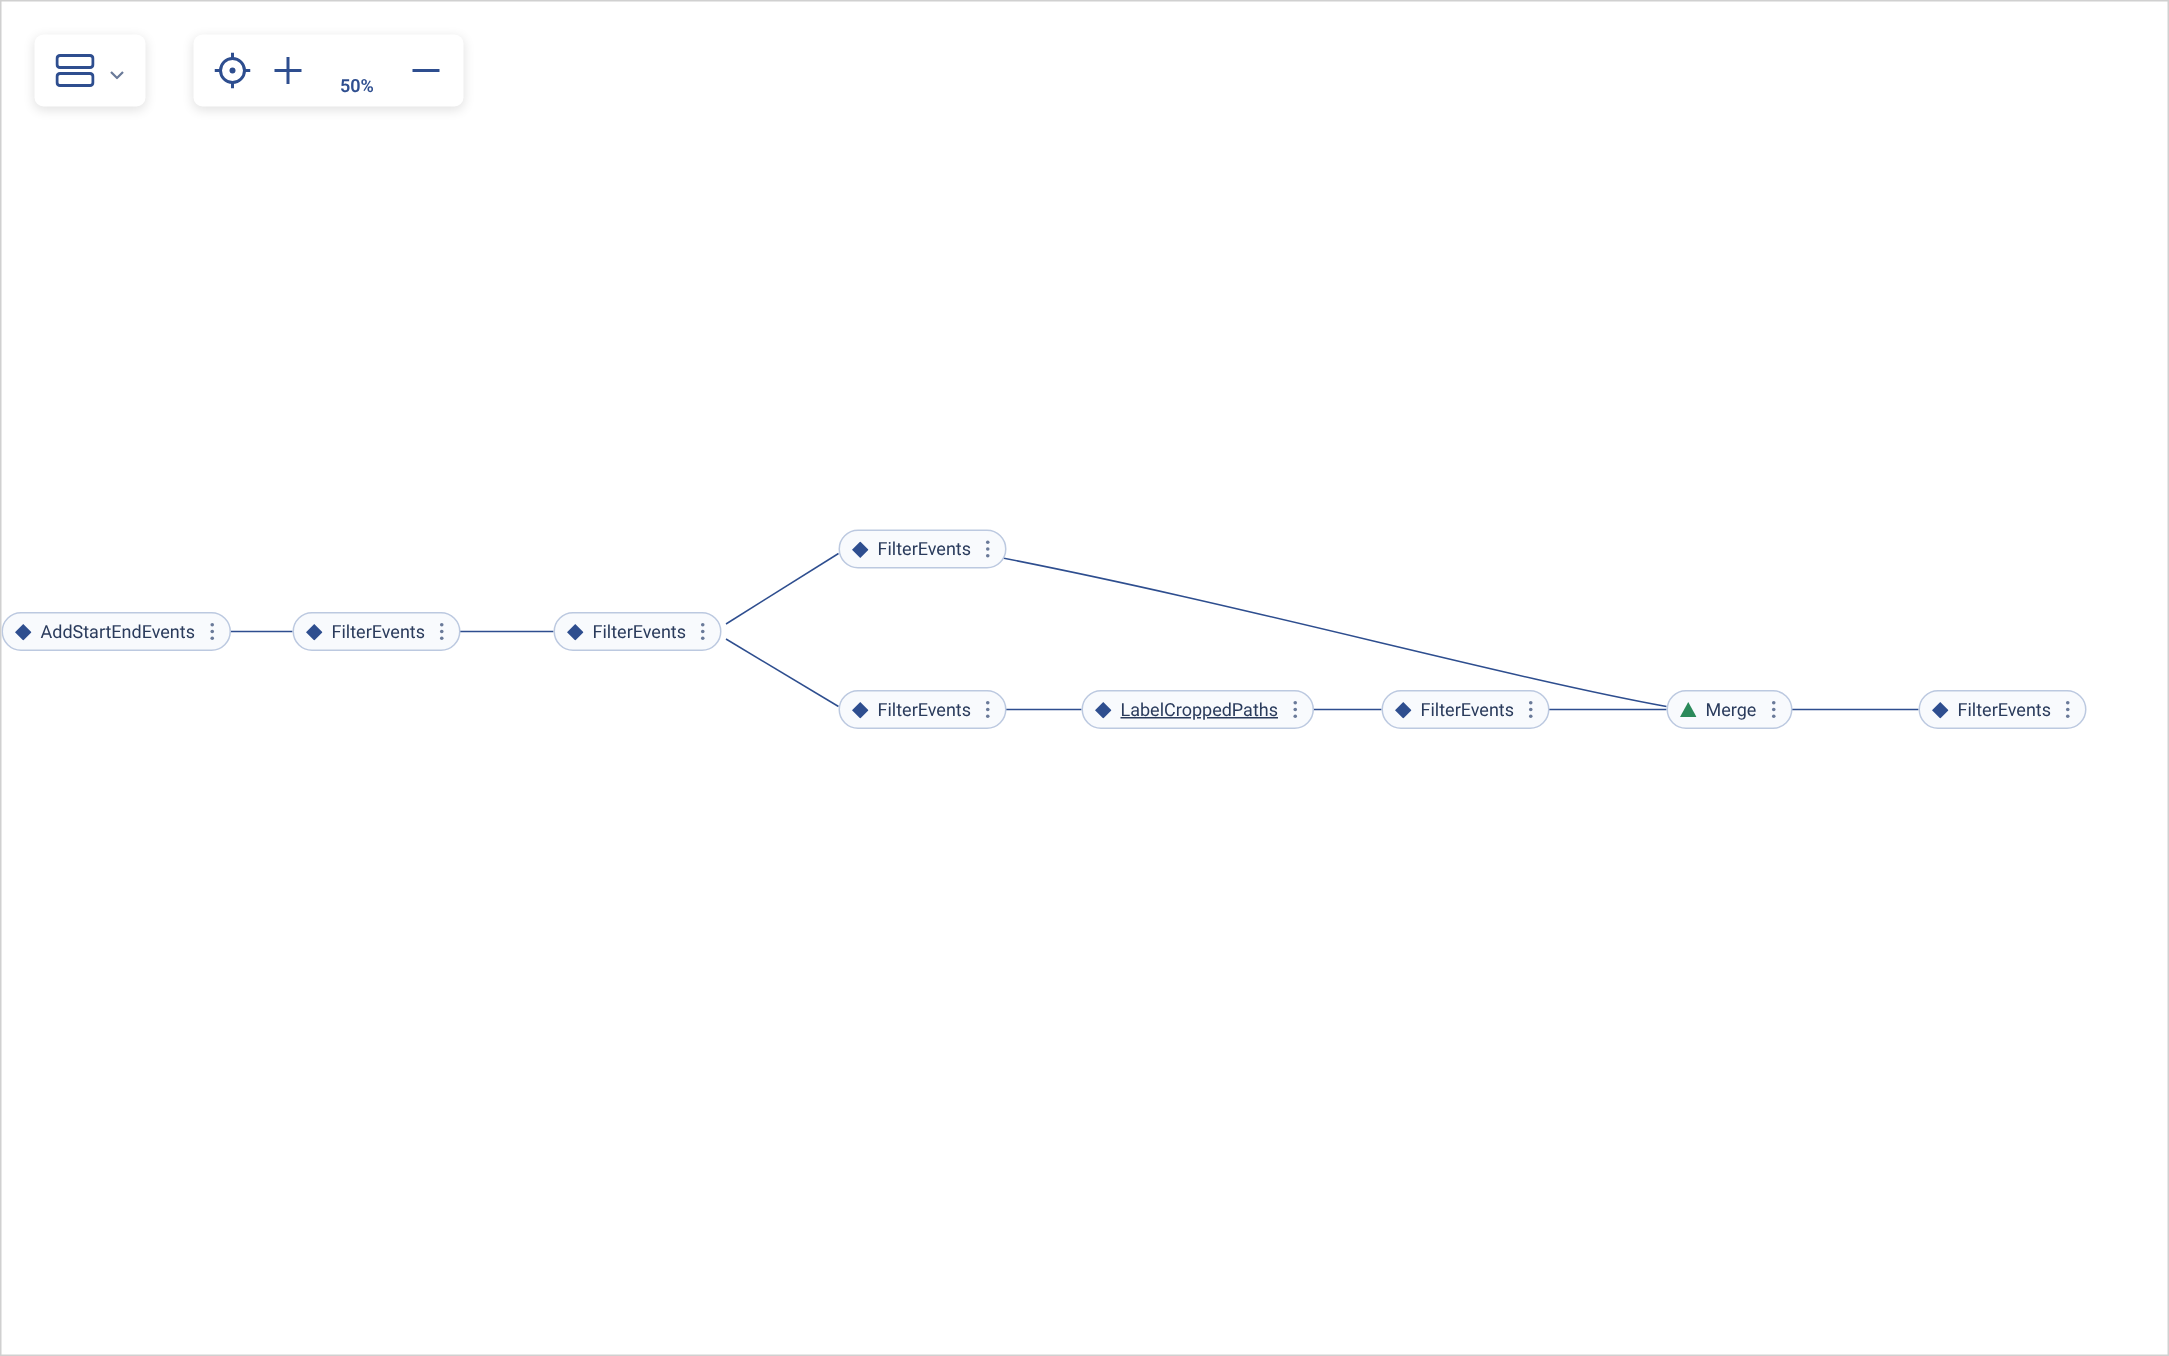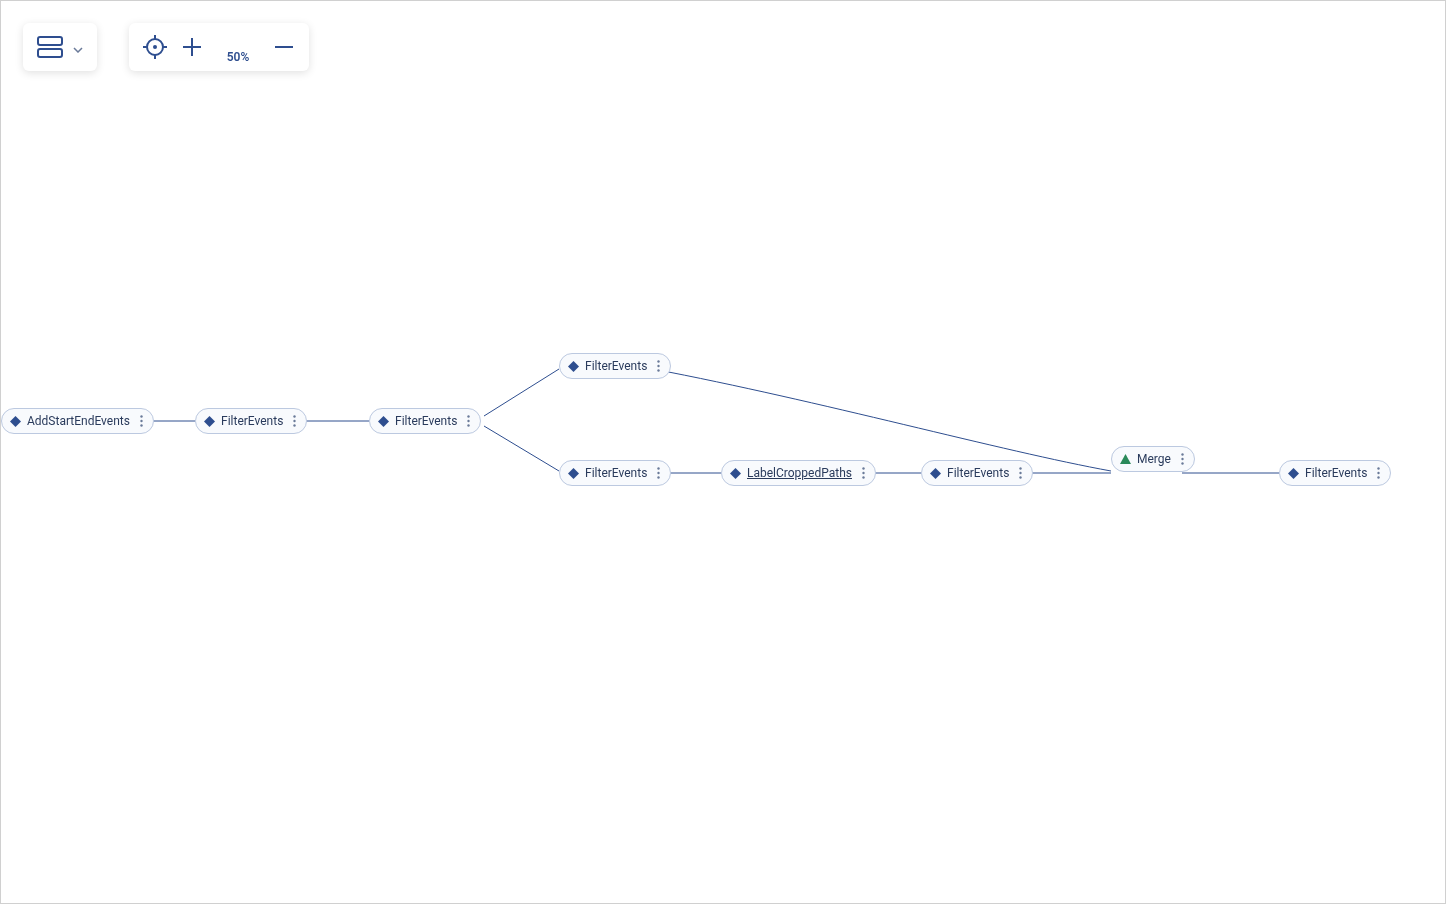--- a/index.html
+++ b/index.html
@@ -279,21 +279,21 @@
         </span>
         <span class="node-label">FilterEvents</span>
         <span class="node-menu">
           <svg width="3" height="12" viewBox="0 0 3 12">
             <circle cx="1.5" cy="1.5" r="1.2" fill="#6a7a99"></circle>
             <circle cx="1.5" cy="6" r="1.2" fill="#6a7a99"></circle>
             <circle cx="1.5" cy="10.5" r="1.2" fill="#6a7a99"></circle>
           </svg>
         </span>
       </div>
-      <div class="node" style="left: 1110px; top: 445px;">
+      <div class="node" style="left: 1110px; top: 459px;">
         <span class="node-icon">
           <svg width="11" height="10" viewBox="0 0 11 10">
             <path d="M5.5 0 L11 10 L0 10 Z" fill="#2b8a5a"></path>
           </svg>
         </span>
         <span class="node-label">Merge</span>
         <span class="node-menu">
           <svg width="3" height="12" viewBox="0 0 3 12">
             <circle cx="1.5" cy="1.5" r="1.2" fill="#6a7a99"></circle>
             <circle cx="1.5" cy="6" r="1.2" fill="#6a7a99"></circle>

